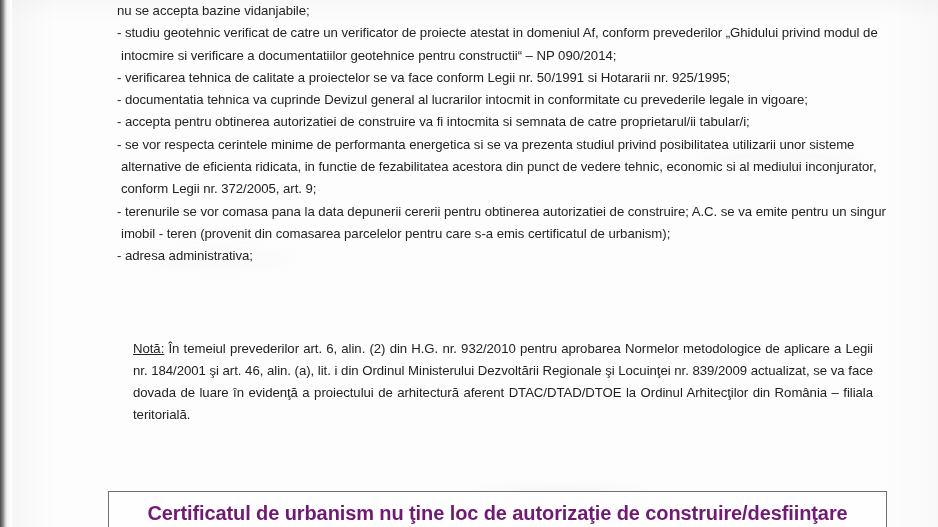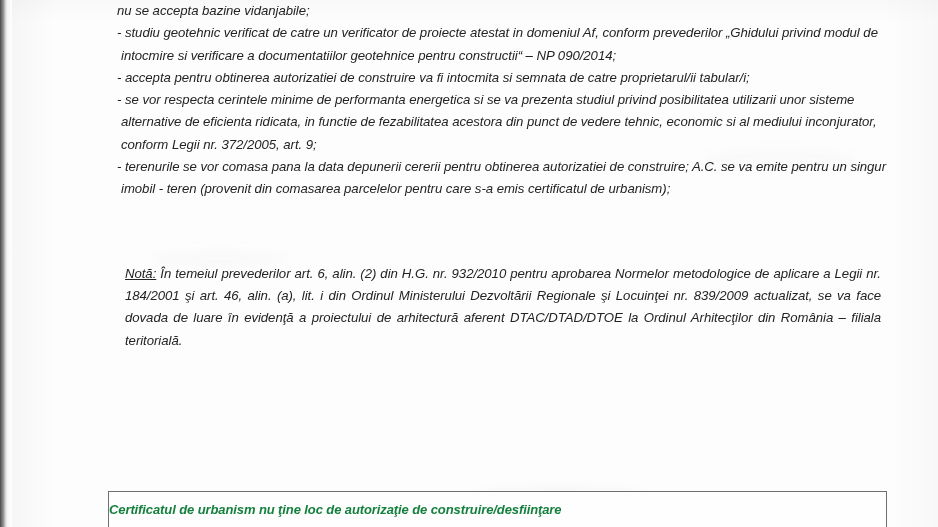--- a/index.html
+++ b/index.html
@@ -17,21 +17,20 @@
   }
 
   
   .page {
     position: absolute;
     inset: 0;
     background: #fdfdfd;
     background-image:
       linear-gradient(to right, rgba(0,0,0,0.035) 0%, rgba(0,0,0,0) 6%, rgba(0,0,0,0) 94%, rgba(0,0,0,0.02) 100%),
       linear-gradient(to bottom, rgba(0,0,0,0.02) 0%, rgba(0,0,0,0) 4%);
-    font-style: italic;
   }
   
   .scan-edge-left {
     position: absolute;
     left: 0; top: 0;
     width: 7px; height: 100%;
     background: linear-gradient(to right, #4a4a4a 0%, #8d8d8d 45%, #d9d9d9 80%, #f2f2f2 100%);
   }
   .scan-edge-left2 {
     position: absolute;
@@ -51,21 +50,21 @@
     font-size: 13.2px;
     line-height: 22.3px;
     letter-spacing: -0.05px;
     color: #232323;
   }
 
   .para {
     margin: 0;
   }
   .para-just {
-    margin: 8px;
+    margin: 16px;
     text-align: justify;
   }
   .hang {
     text-indent: -4px;
     padding-left: 4px;
   }
 
   .spacer-sm { height: 9px; }
   .spacer-md { height: 16px; }
   .spacer-lg { height: 22px; }
@@ -77,25 +76,25 @@
     left: 108px;
     top: 491px;
     width: 779px;
     height: 60px;
     border: 1.6px solid #6f6f6f;
     background: #fefefe;
     box-sizing: border-box;
   }
   .final-box-inner {
     padding-top: 10px;
-    text-align: left;
-    font-size: 13px;
+    text-align: center;
+    font-size: 20px;
     font-weight: bold;
     letter-spacing: -0.1px;
-    color: #15803d;
+    color: #701a75;
   }
 
   
   .blotch {
     position: absolute;
     border-radius: 50%;
     pointer-events: none;
   }
   .b1 { left: 470px; top: 486px; width: 180px; height: 22px; background: rgba(120,120,140,0.045); filter: blur(5px); }
   .b2 { left: 150px; top: 250px; width: 140px; height: 18px; background: rgba(120,120,140,0.03); filter: blur(6px); }
@@ -110,23 +109,26 @@
 
   <div class="blotch b1"></div>
   <div class="blotch b2"></div>
   <div class="blotch b3"></div>
 
   <div class="content">
 
     <div class="body-text">
       <p class="para hang"><span>nu se accepta bazine vidanjabile;</span></p>
       <p class="para hang"><span>- studiu geotehnic verificat de catre un verificator de proiecte atestat in domeniul Af, conform prevederilor „Ghidului privind modul de intocmire si verificare a documentatiilor geotehnice pentru constructii“ – NP 090/2014;</span></p>
+      <p class="para hang"><span>- verificarea tehnica de calitate a proiectelor se va face conform Legii nr. 50/1991 si Hotararii nr. 925/1995;</span></p>
+      <p class="para hang"><span>- documentatia tehnica va cuprinde Devizul general al lucrarilor intocmit in conformitate cu prevederile legale in vigoare;</span></p>
       <p class="para hang"><span>- accepta pentru obtinerea autorizatiei de construire va fi intocmita si semnata de catre proprietarul/ii tabular/i;</span></p>
       <p class="para hang"><span>- se vor respecta cerintele minime de performanta energetica si se va prezenta studiul privind posibilitatea utilizarii unor sisteme alternative de eficienta ridicata, in functie de fezabilitatea acestora din punct de vedere tehnic, economic si al mediului inconjurator, conform Legii nr. 372/2005, art. 9;</span></p>
       <p class="para hang"><span>- terenurile se vor comasa pana la data depunerii cererii pentru obtinerea autorizatiei de construire; A.C. se va emite pentru un singur imobil - teren (provenit din comasarea parcelelor pentru care s-a emis certificatul de urbanism);</span></p>
+      <p class="para hang"><span>- adresa administrativa;</span></p>
     </div>
 
     <div class="spacer-lg"></div>
 
 
     <div class="spacer-md"></div>
 
 
     <div class="spacer-md"></div>
 

